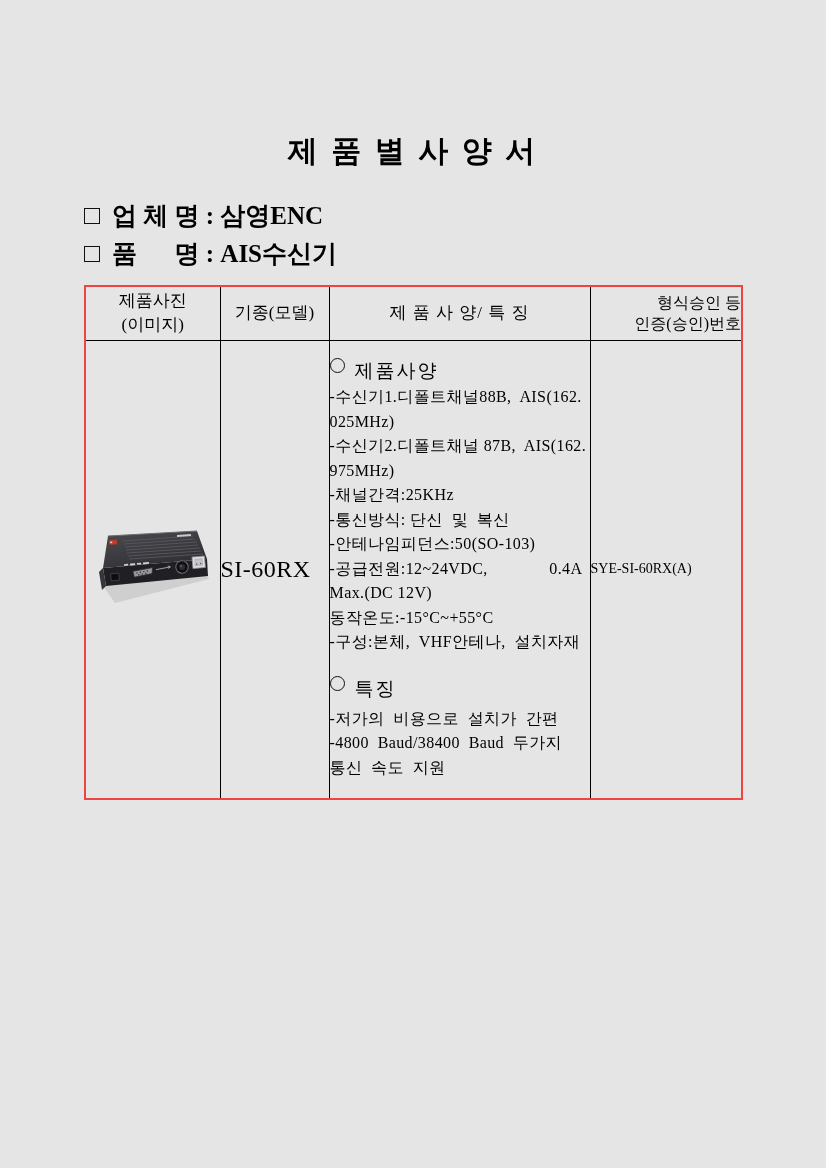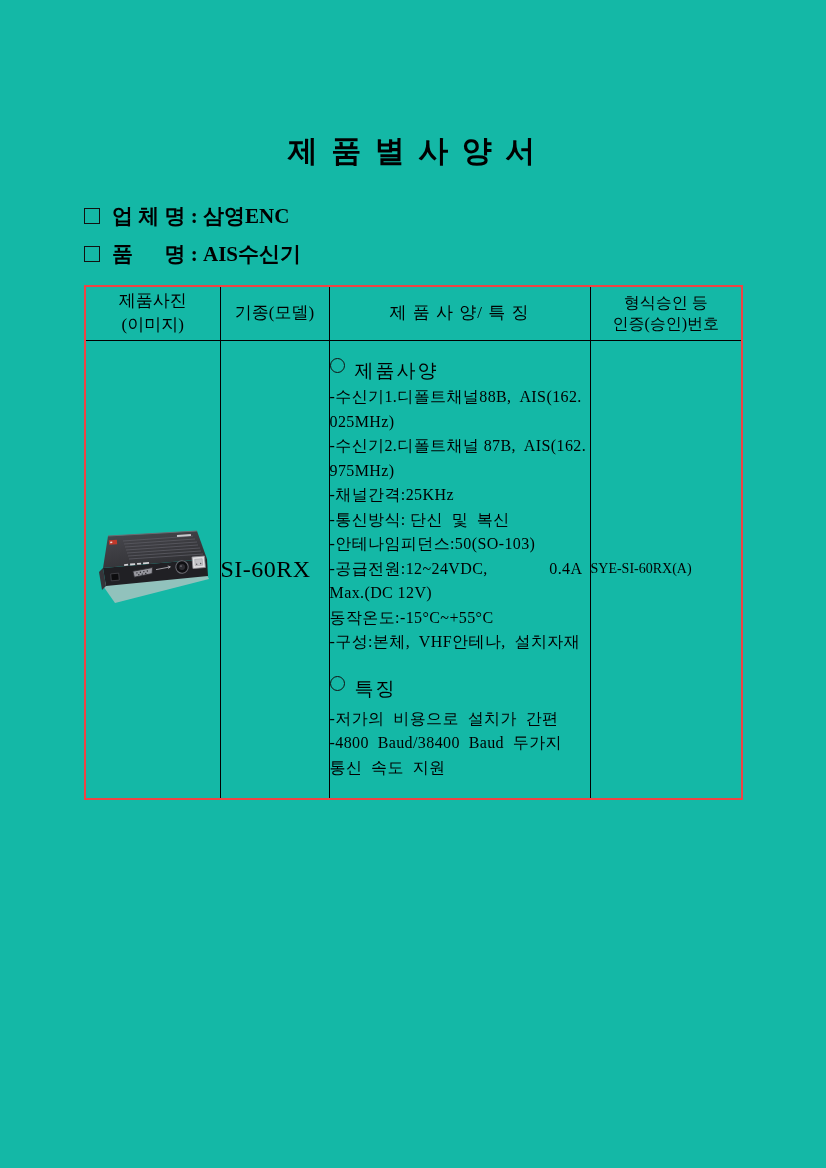--- a/index.html
+++ b/index.html
@@ -3,34 +3,34 @@
 <meta charset="utf-8">
 <style>
   html,body{margin:0;padding:0;background:#ffffff;}
   body{
     width:826px;height:1168px;
     font-family:"Liberation Serif","DejaVu Serif",serif;
     color:#000;
     position:relative;
     -webkit-font-smoothing:antialiased;
   }
-  .page{position:absolute;inset:0;background:#14b8a6;}
+  .page{position:absolute;inset:0;background:#e5e5e5;}
 
   
   .doc-title{
     position:absolute;top:133px;left:0;width:100%;
     margin:0;text-align:center;
     font-size:30px;font-weight:bold;letter-spacing:3px;
     line-height:36px;
   }
 
   
   .fields{position:absolute;left:84px;top:197px;}
   .field-row{
-    font-size:21px;font-weight:bold;
+    font-size:25px;font-weight:bold;
     line-height:38px;height:38px;
     white-space:pre;display:flex;align-items:center;
   }
   .sq-bullet{
     display:inline-block;width:14px;height:14px;
     border:1.6px solid #111;background:transparent;
     margin-right:12px;flex:0 0 auto;
   }
   .f-label,.f-sep,.f-value{white-space:pre;}
 
@@ -44,21 +44,21 @@
     border:1px solid #000;
     font-weight:normal;
     vertical-align:middle;
     padding:0;
   }
   thead tr{height:54px;}
   tbody tr{height:459px;}
   th .th-line{line-height:24px;}
   .th-0,.th-1,.th-2{text-align:center;font-size:17px;}
   .th-2{letter-spacing:1px;}
-  .th-3{text-align:center;font-size:16px;padding-left:5px;}
+  .th-3{text-align:right;font-size:16px;padding-left:5px;}
   .th-3 .th-line{line-height:21px;}
 
   .cell-photo{text-align:center;vertical-align:middle;}
   .cell-model{font-size:24px;letter-spacing:.5px;}
   .cell-spec{
     vertical-align:top;
     padding:5px 5px 0 8px;
     font-size:16px;line-height:24.5px;
     letter-spacing:.4px;
   }

